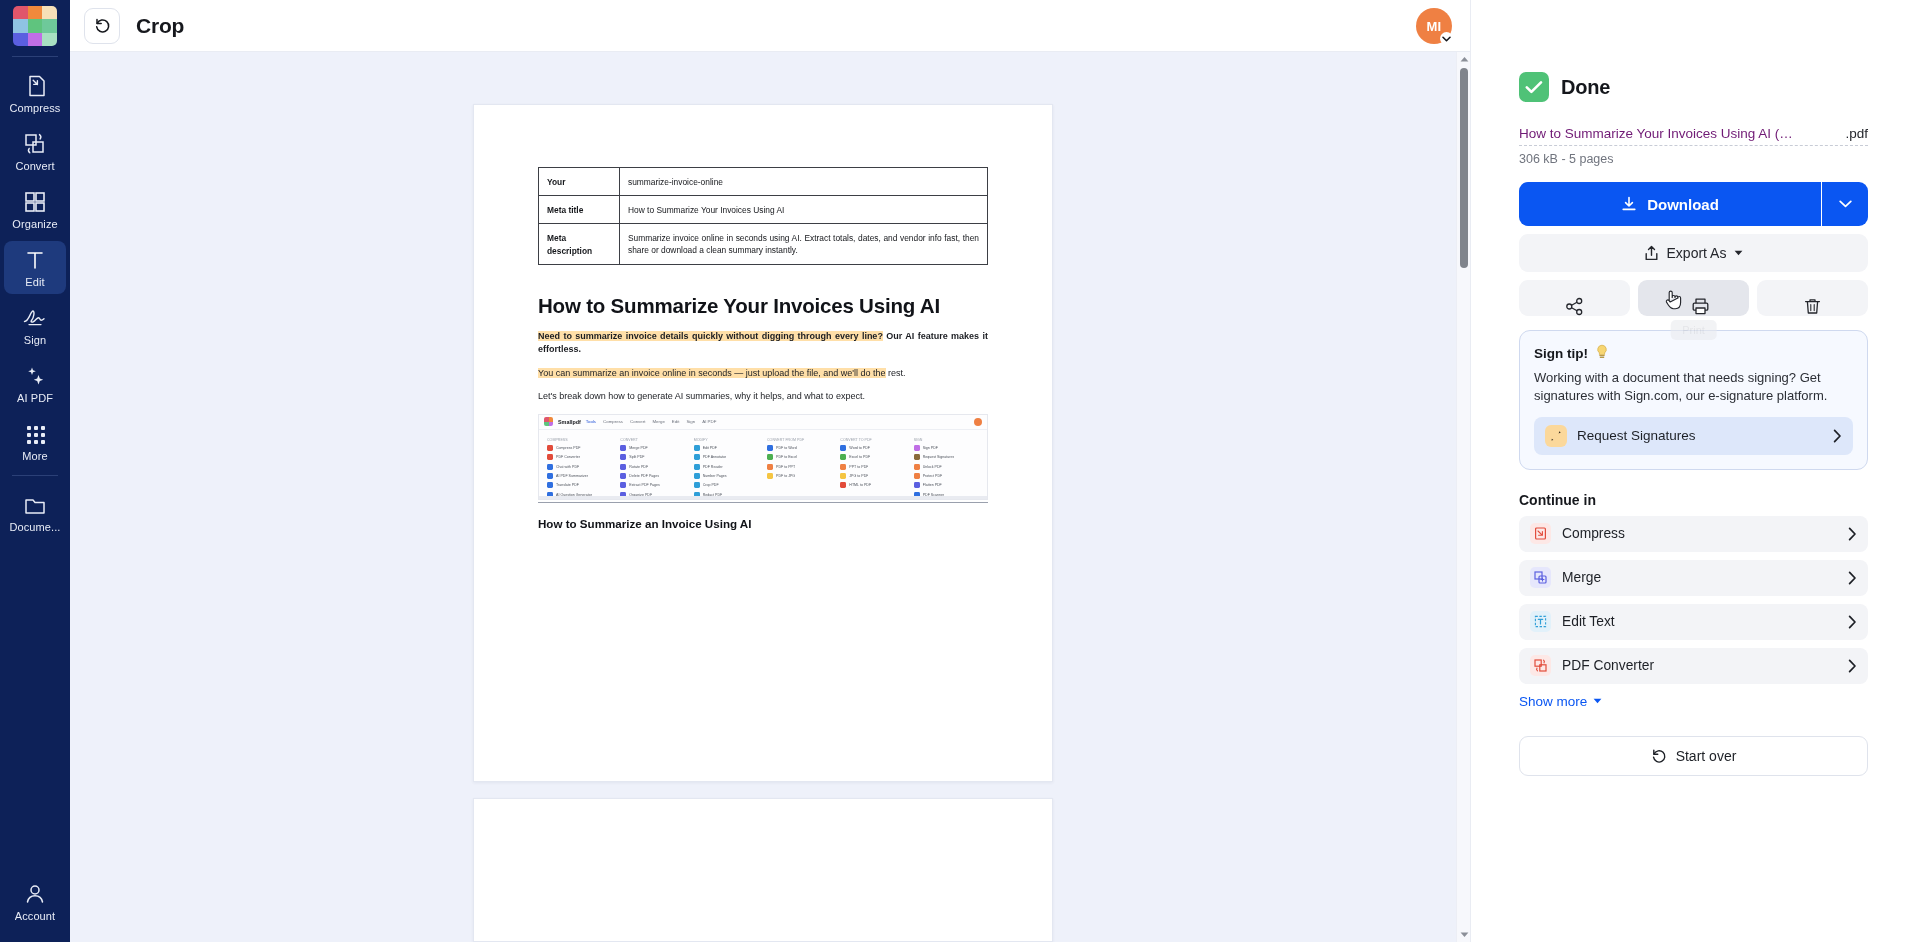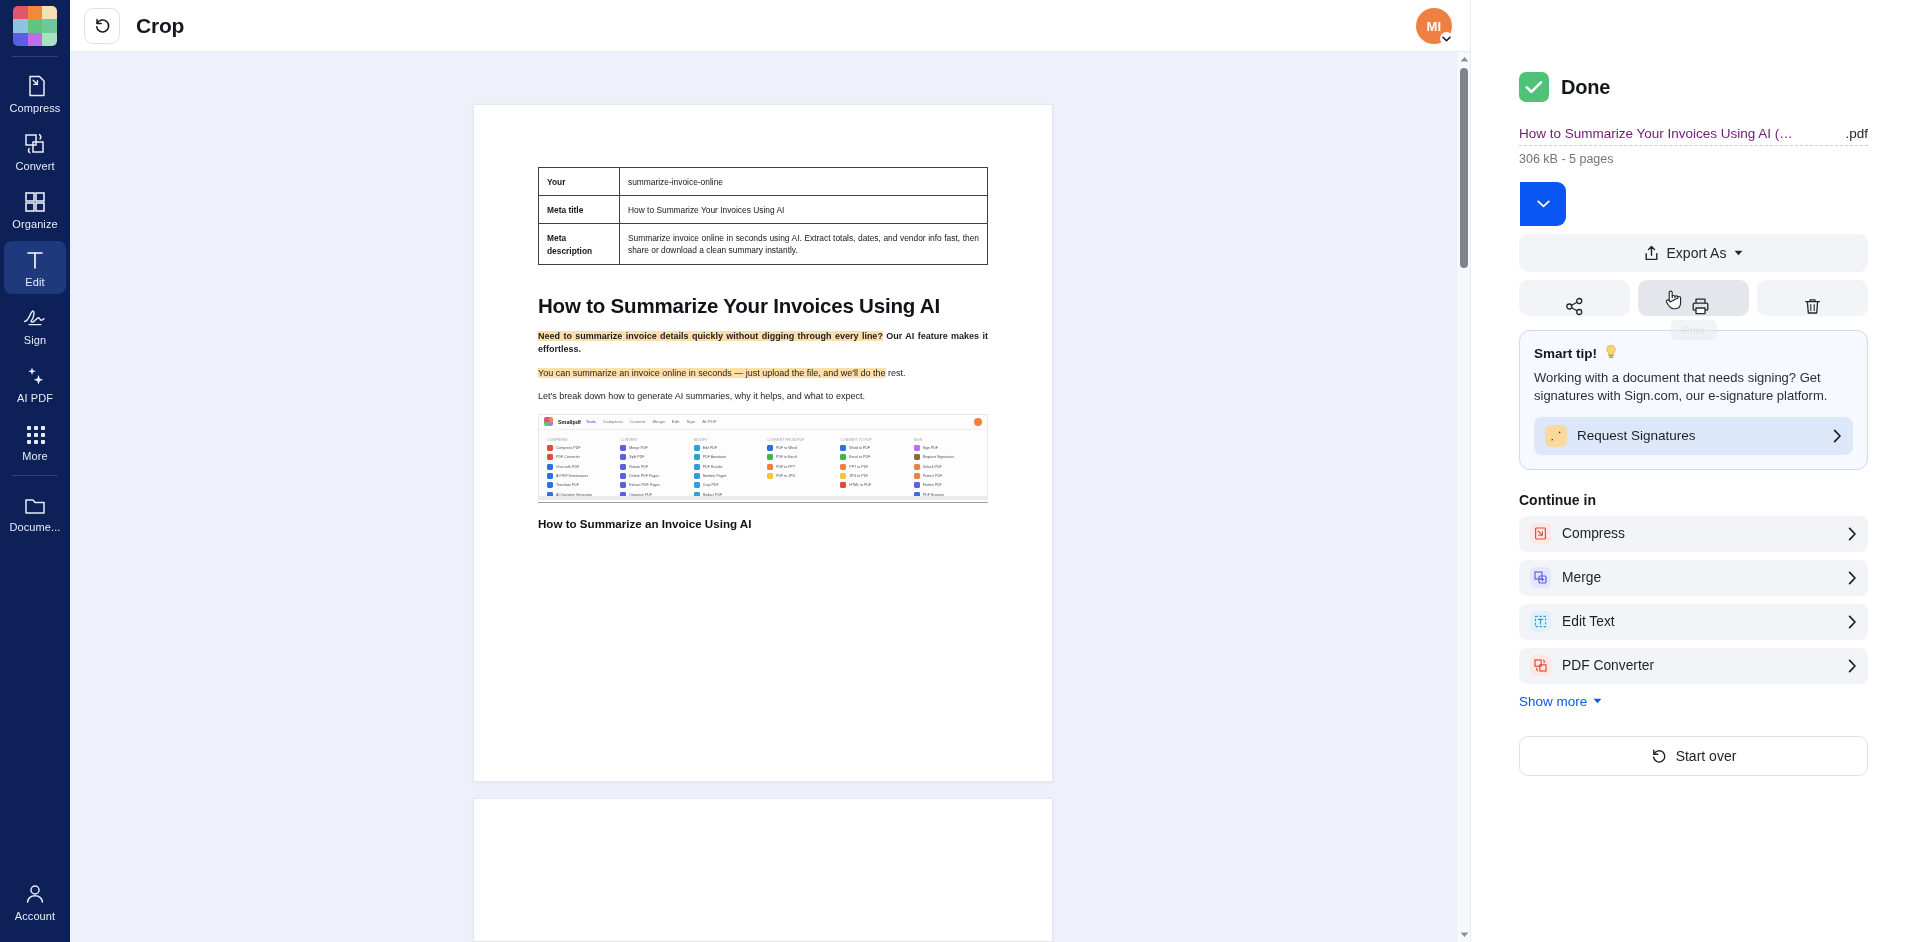--- a/index.html
+++ b/index.html
@@ -551,20 +551,26 @@
       <div class="done-txt">Done</div>
     </div>
 
     <div class="fname">
       <span class="nm">How to Summarize Your Invoices Using AI (…</span>
       <span class="ex">.pdf</span>
     </div>
     <div class="fmeta">306 kB - 5 pages</div>
 
     <div class="dl-row">
+      <button class="dl-main">
+        <svg width="16" height="16" viewBox="0 0 16 16">
+            <path d="M8 1.5v8.2M4.6 6.6L8 10l3.4-3.4M2.2 13.4h11.6" fill="none" stroke="#fff" stroke-width="1.6" stroke-linecap="round" stroke-linejoin="round"></path>
+          </svg>
+        <span>Download</span>
+      </button>
       <div class="dl-sep"></div>
       <button class="dl-caret">
         <svg width="13" height="8" viewBox="0 0 13 8">
             <path d="M1.2 1.4L6.5 6.4 11.8 1.4" fill="none" stroke="#fff" stroke-width="1.7" stroke-linecap="round" stroke-linejoin="round"></path>
           </svg>
       </button>
     </div>
 
     <button class="export-btn">
       <svg width="15" height="16" viewBox="0 0 15 16">
@@ -602,21 +608,21 @@
       <button class="icon-btn">
         <svg width="19" height="19" viewBox="0 0 19 19">
           <path d="M2.6 4.6h13.8M7 4.6V2.8h5v1.8M4.4 4.6l.9 11.4h8.4l.9-11.4" fill="none" stroke="#24262c" stroke-width="1.3" stroke-linecap="round" stroke-linejoin="round"></path>
           <path d="M7.8 7.6v6M11.2 7.6v6" stroke="#24262c" stroke-width="1.1" fill="none" stroke-linecap="round"></path>
         </svg>
       </button>
     </div>
 
     <div class="tip-card">
       <div class="tip-h">
-        <span>Smart tip!</span>
+        <span>Sign tip!</span>
         <span>
           <svg width="14" height="16" viewBox="0 0 14 16">
               <path d="M7 1.2a4.3 4.3 0 0 1 2.6 7.7v1.7H4.4V8.9A4.3 4.3 0 0 1 7 1.2z" fill="#f7d672" stroke="#d8b24f" stroke-width=".8"></path>
               <path d="M4.8 11.6h4.4M5.3 13.4h3.4" stroke="#b89a4a" stroke-width="1.1" stroke-linecap="round"></path>
             </svg>
         </span>
       </div>
       <div class="tip-b">Working with a document that needs signing? Get signatures with Sign.com, our e-signature platform.</div>
       <button class="tip-cta">
         <span class="pen">

